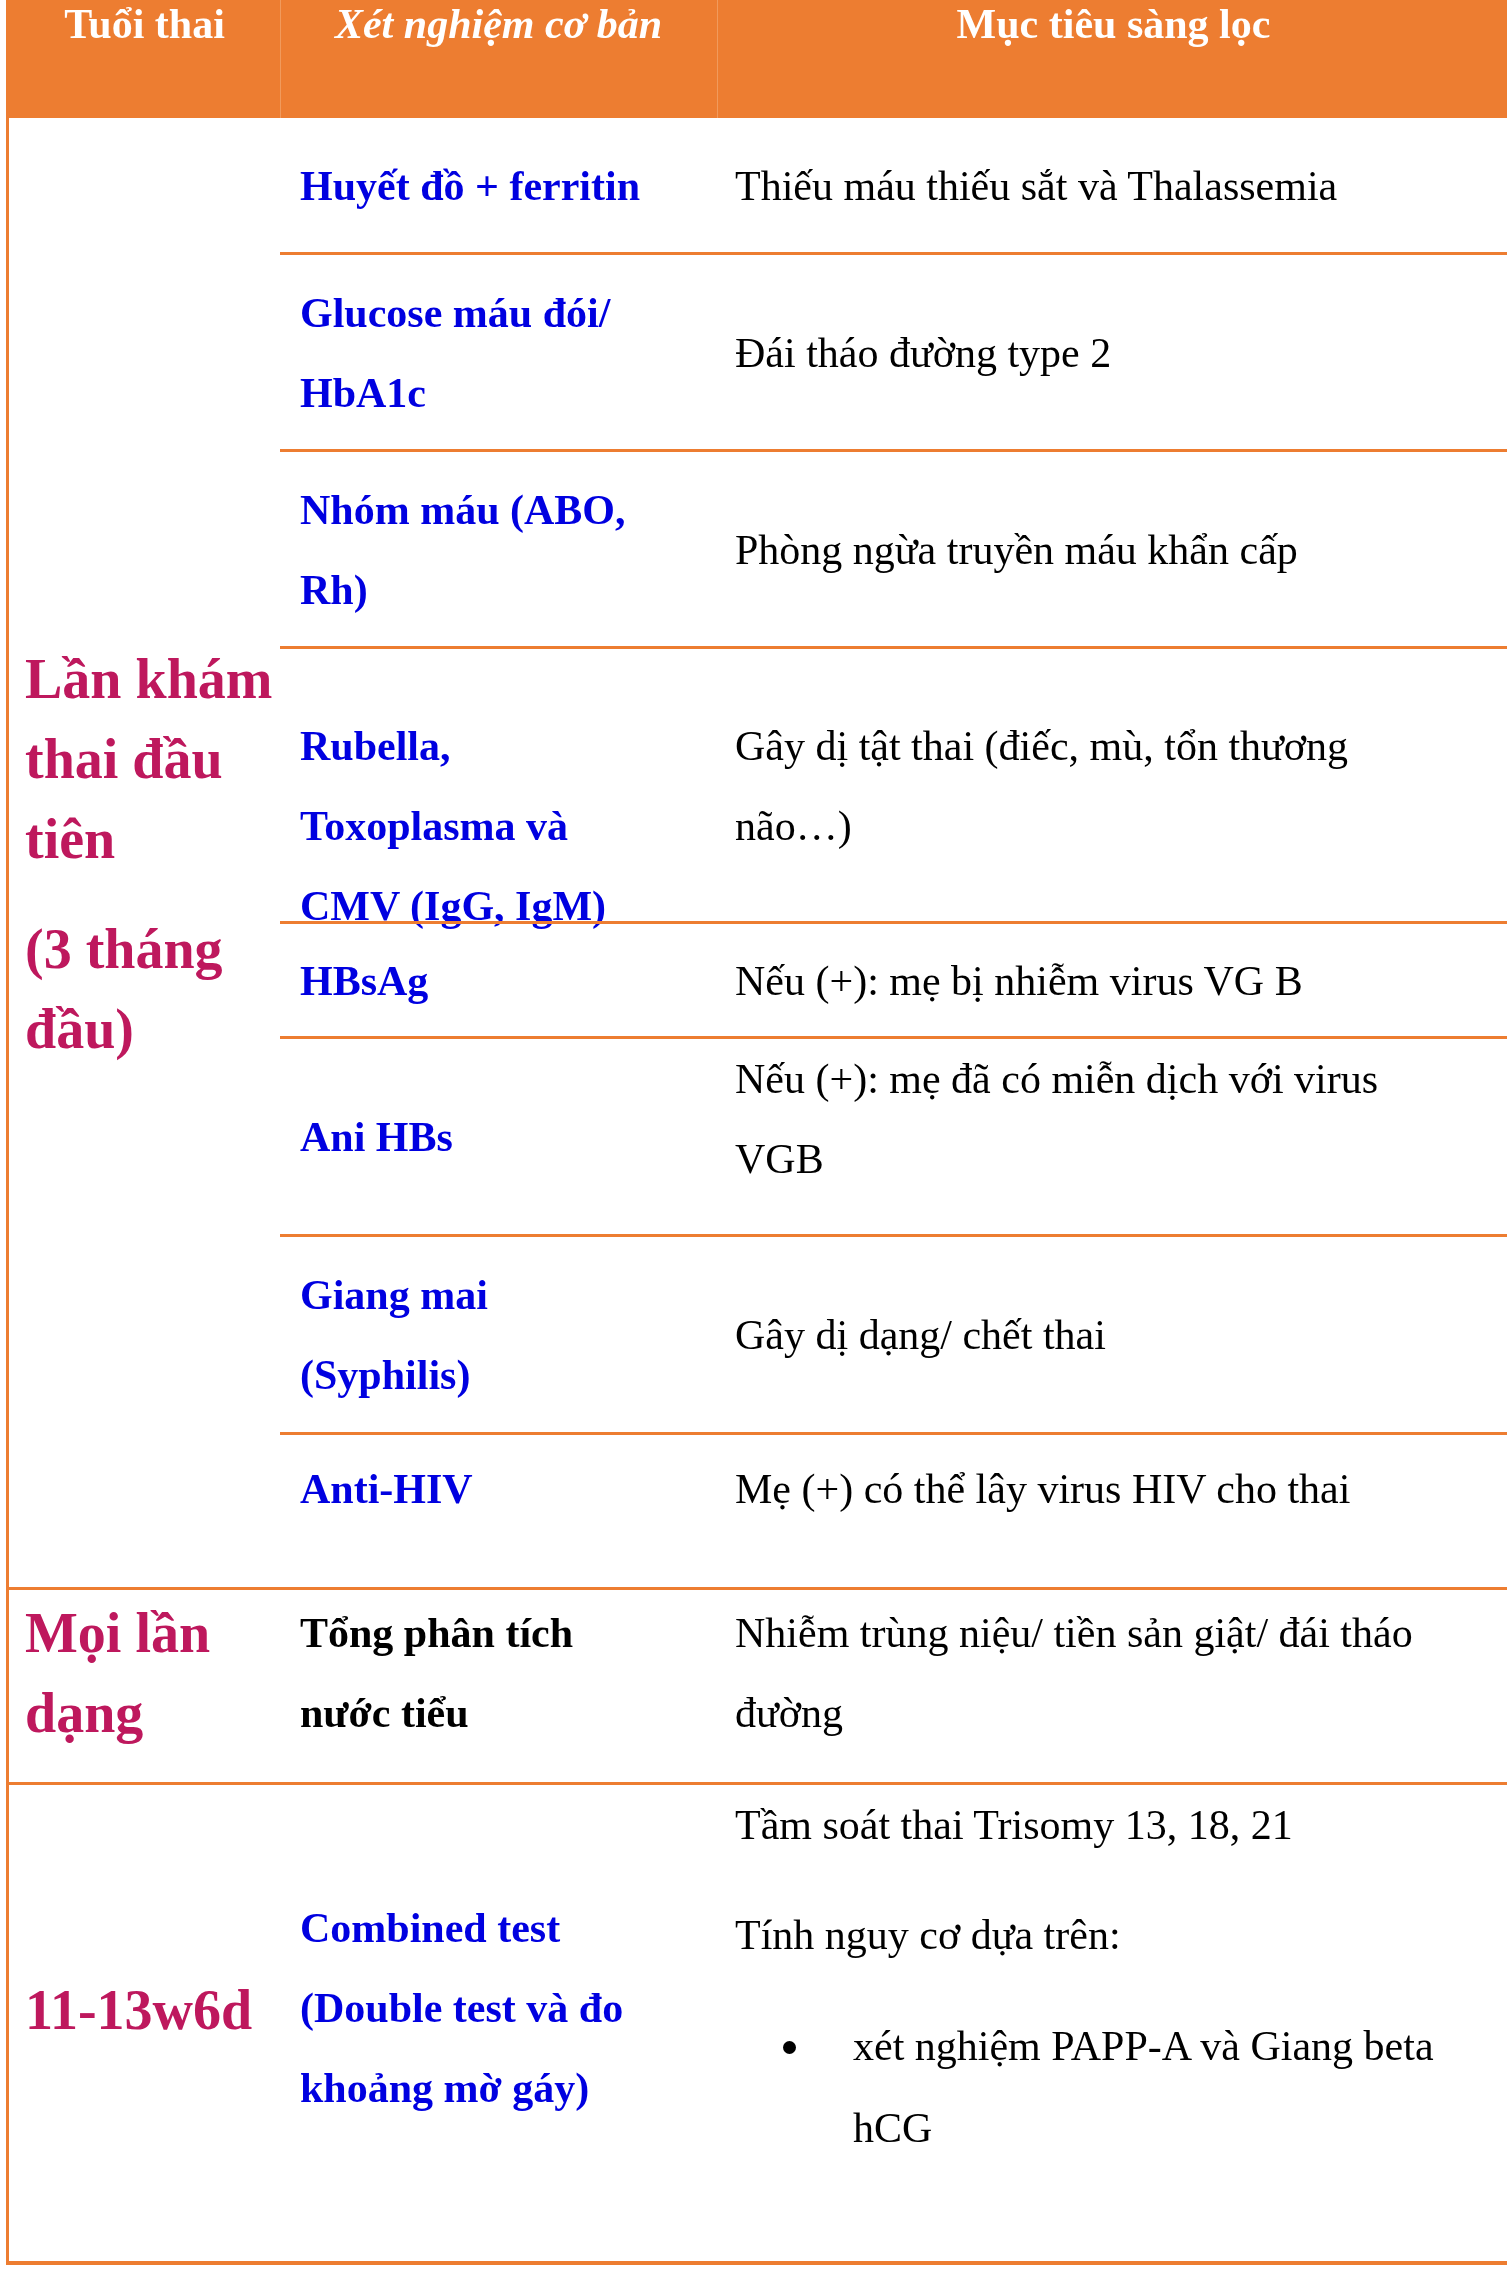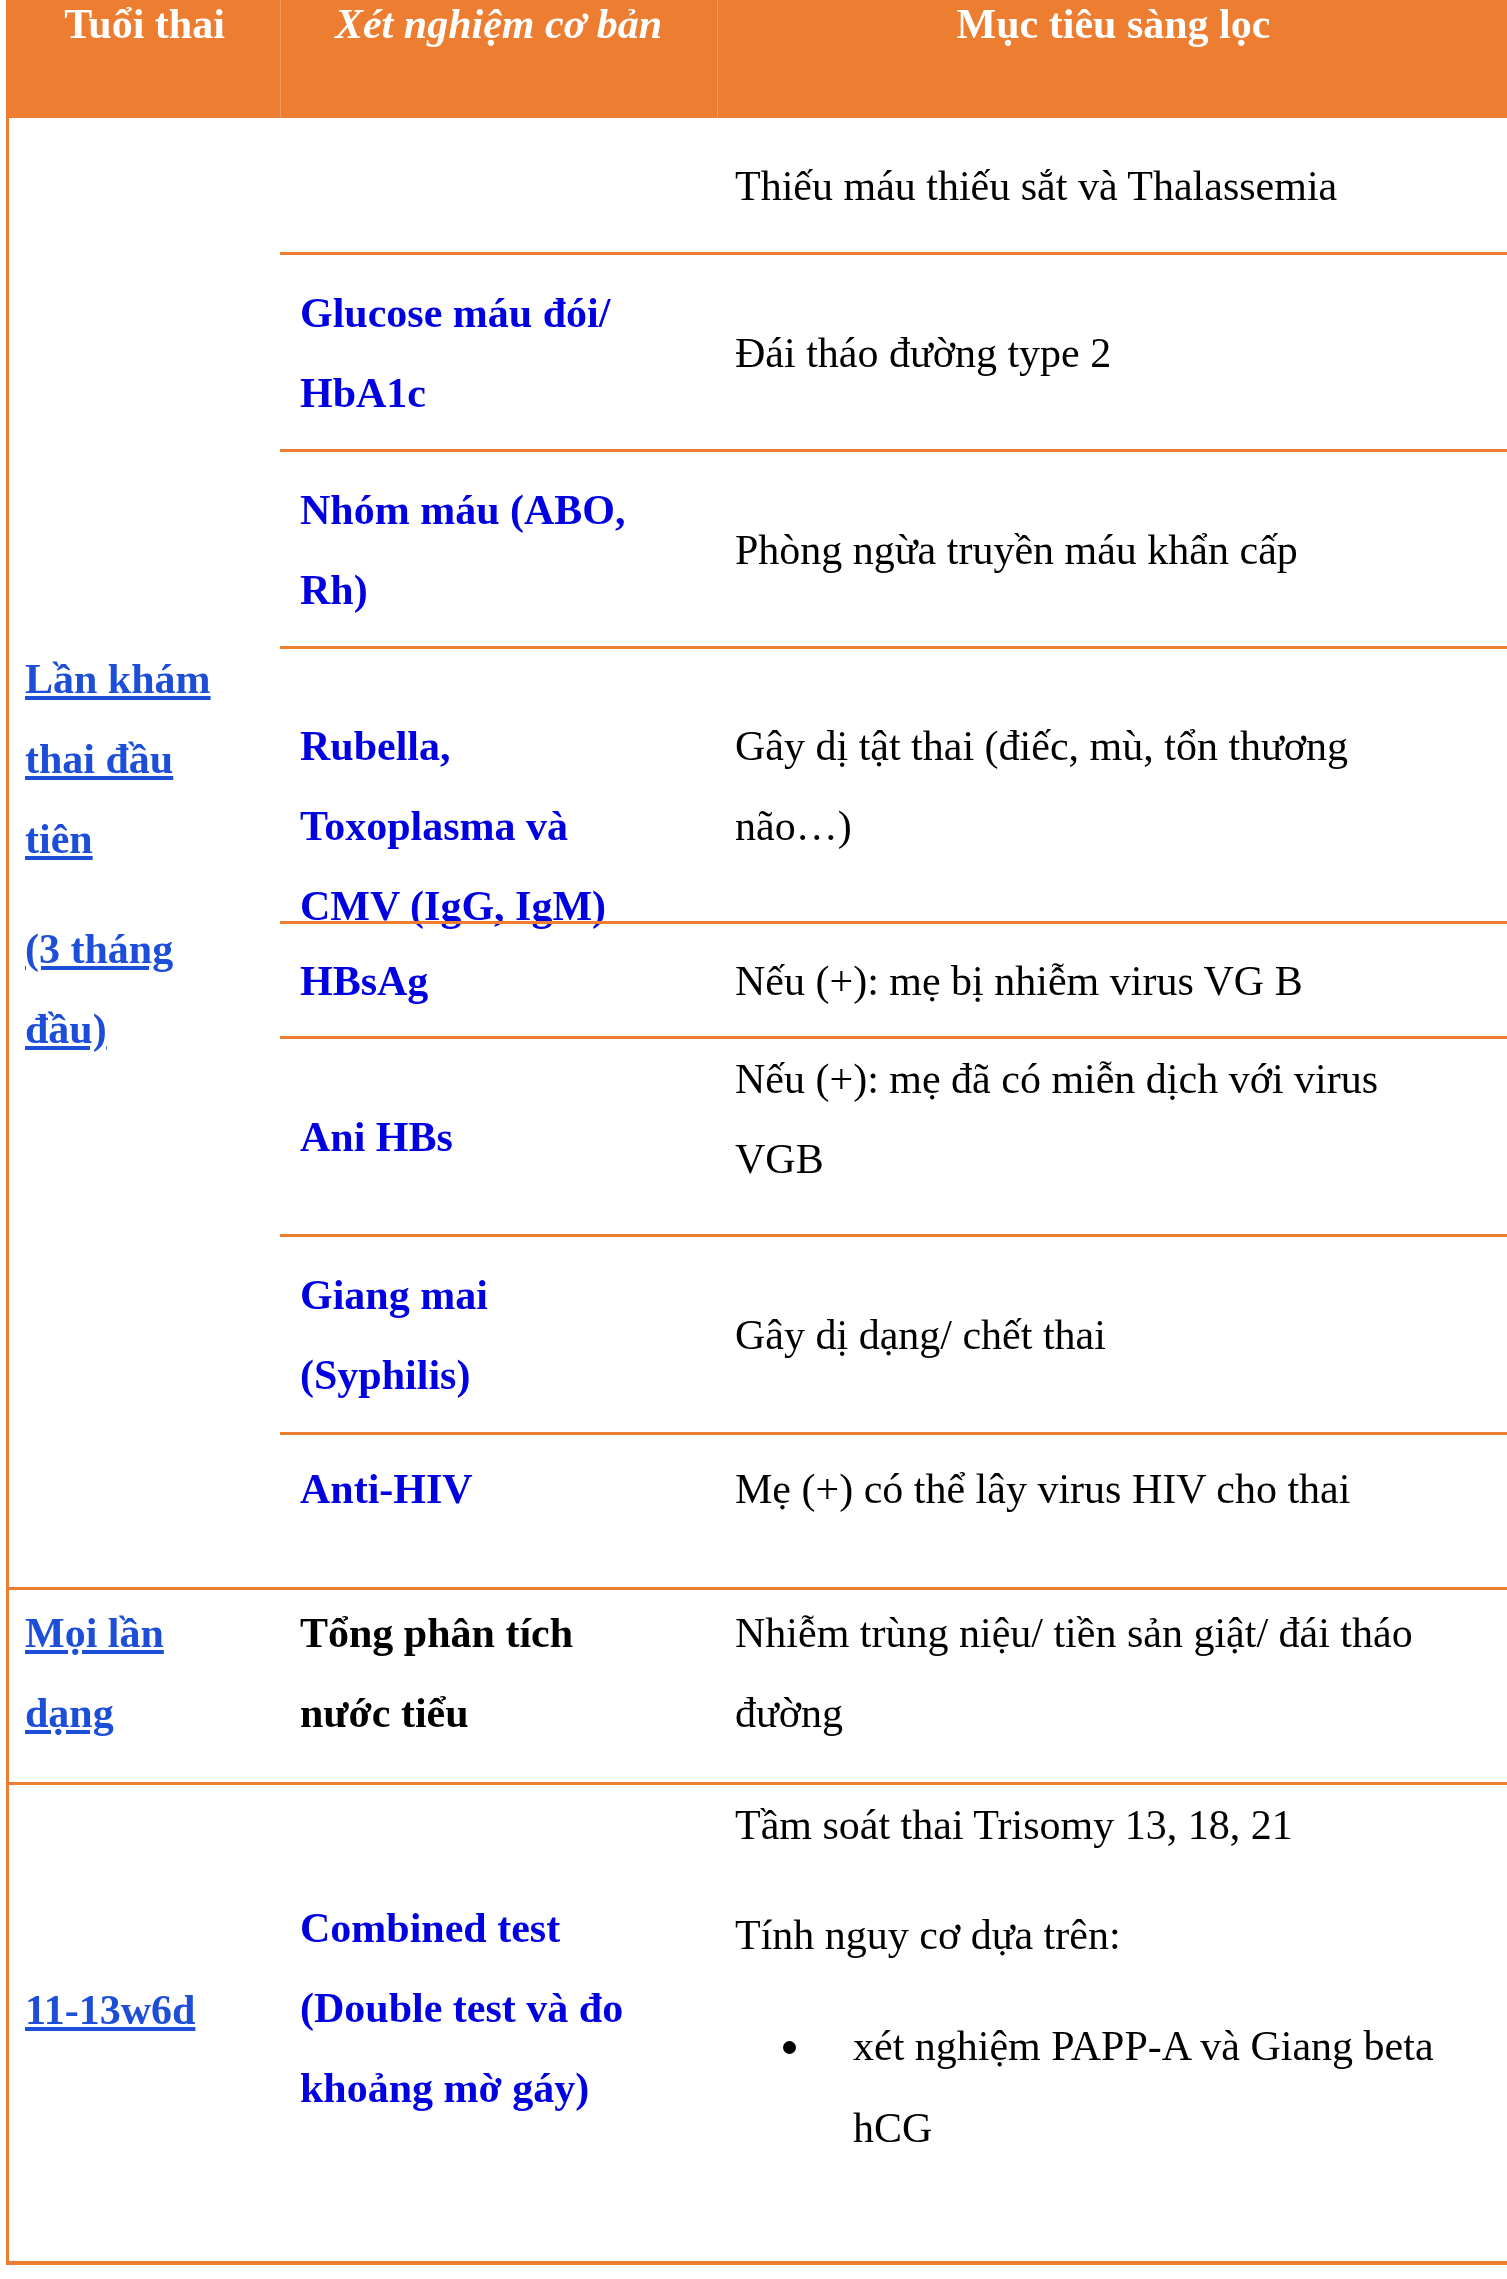--- a/index.html
+++ b/index.html
@@ -7,21 +7,21 @@
          font-family:"Liberation Serif","DejaVu Serif",serif; }
   .table { position:absolute; left:6px; top:0; width:1501px; height:2265px;
            border-left:3px solid #ED7D31; border-bottom:4px solid #ED7D31; box-sizing:border-box; }
   .header { position:absolute; left:0; top:0; width:1501px; height:118px; background:#ED7D31; }
   .hcell { position:absolute; top:0; height:118px; color:#ffffff; font-weight:bold;
            font-size:42px; line-height:48px; box-sizing:border-box; }
   .hsep { position:absolute; top:0; width:1px; height:118px; background:#f19a5c; }
   .hline { position:absolute; height:3px; background:#ED7D31; }
   .cell { position:absolute; box-sizing:border-box; display:flex; align-items:center; }
   .cell-inner { width:100%; }
-  .age { color:#1d4ed8; font-weight:bold; font-size:42px; line-height:80px; padding-left:16px;text-decoration:underline; }
+  .age { color:#be185d; font-weight:bold; font-size:56px; line-height:80px; padding-left:16px; }
   .test { color:#0000e0; font-weight:bold; font-size:42px; line-height:80px; padding-left:20px; }
   .test.black { color:#000000; }
   .goal { color:#000000; font-size:42px; line-height:80px; padding-left:18px; padding-right:10px; }
   .bullets { margin:0; padding:0 0 0 118px; list-style:none; }
   .bullets li { position:relative; line-height:82px; }
   .bullets li .dot { position:absolute; left:-70px; top:36px; width:13px; height:13px; border-radius:50%; background:#000; }
   .mt { margin-top:30px; }
 </style>
 </head>
 <body>
@@ -39,20 +39,25 @@
   <div class="cell age" style="left:0;top:118px;width:271px;height:1471px;">
     <div class="cell-inner">
       <div>Lần khám</div>
       <div>thai đầu</div>
       <div>tiên</div>
       <div class="mt">(3 tháng</div>
       <div>đầu)</div>
     </div>
   </div>
 
+  <div class="cell test" style="left:271px;top:118px;width:437px;height:135px;">
+    <div class="cell-inner">
+        <div>Huyết đồ + ferritin</div>
+      </div>
+  </div>
   <div class="cell goal" style="left:708px;top:118px;width:793px;height:135px;">
     <div class="cell-inner">
         <div>Thiếu máu thiếu sắt và Thalassemia</div>
       </div>
   </div>
   <div class="hline" style="left:271px;top:252px;width:1230px;"></div>
 
   <div class="cell test" style="left:271px;top:255px;width:437px;height:195px;">
     <div class="cell-inner">
       <div>Glucose máu đói/</div>

